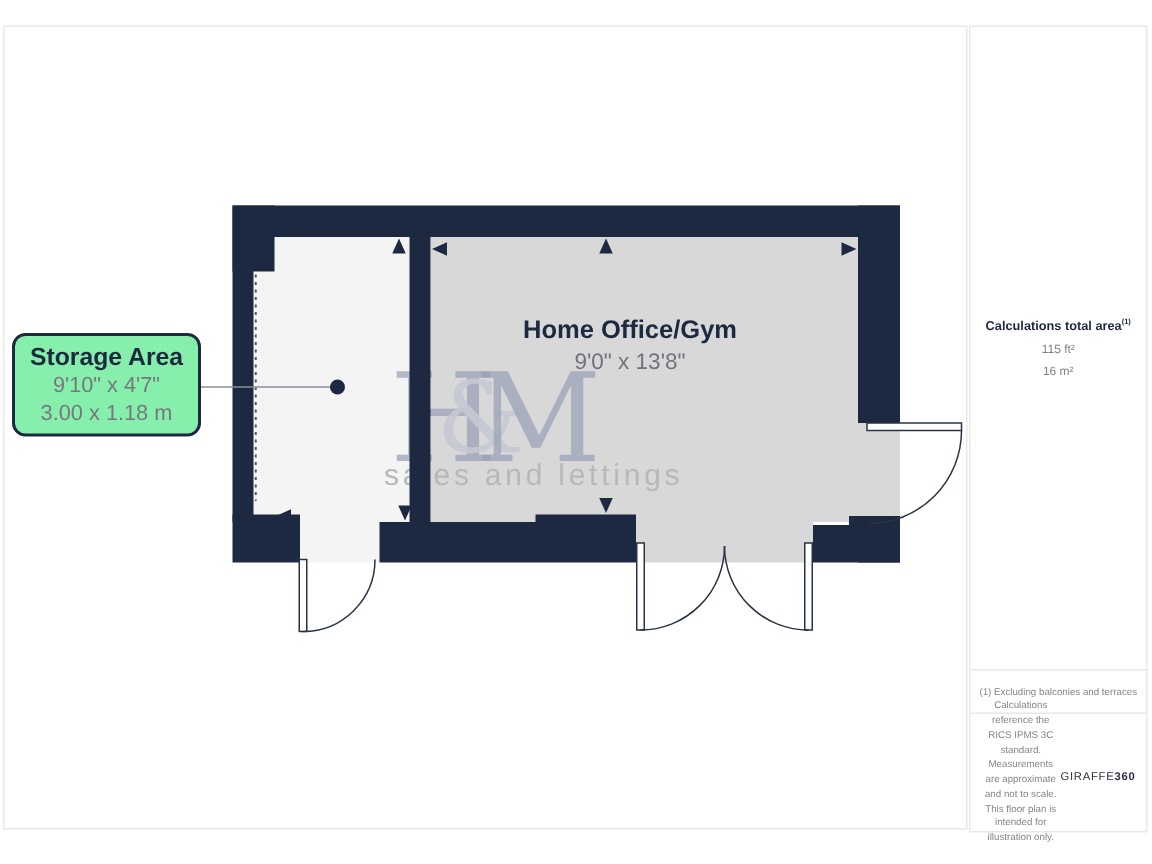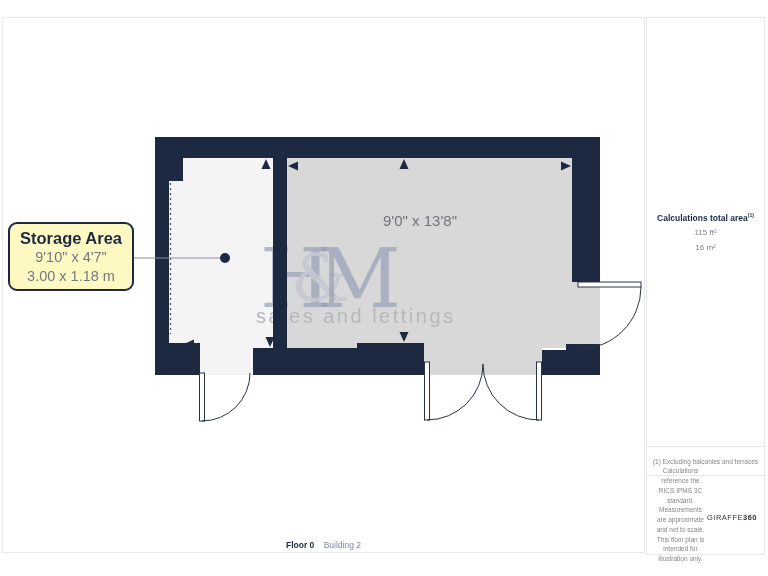--- a/index.html
+++ b/index.html
@@ -19,21 +19,21 @@
                     text-align:center;font-size:6.5px;line-height:1.5;color:#83868c;padding:4px 7px;}
   .area-title{font-size:8.5px;font-weight:bold;color:#1d2940;}
   .area-title sup{font-size:5px;}
   .area-val{font-size:8px;color:#7c8088;margin-top:6px;}
   .brand-line{margin-top:5px;font-size:7.5px;color:#2a3240;letter-spacing:.5px;}
   .brand-line b{font-weight:bold;}
   
   .plan-svg{position:absolute;left:0;top:0;z-index:2;}
   
   .storage-callout{position:absolute;left:8px;top:222px;width:126px;height:69px;z-index:3;
-                   background:#fef9c3;border:2px solid #1d2940;border-radius:9px;box-sizing:border-box;
+                   background:#86efac;border:2px solid #1d2940;border-radius:9px;box-sizing:border-box;
                    display:flex;flex-direction:column;align-items:center;justify-content:center;text-align:center;}
   .callout-title{font-size:16.5px;font-weight:bold;color:#1d2940;line-height:20px;}
   .callout-dims{font-size:14.5px;color:#75797f;line-height:19px;}
   .office-label{position:absolute;left:320px;top:209px;width:200px;z-index:3;text-align:center;}
   .office-title{font-size:17px;font-weight:bold;color:#1d2940;line-height:21px;}
   .office-dims{font-size:15px;color:#6f747c;line-height:19px;margin-top:2px;}
   .footer-label{position:absolute;left:2px;top:540px;width:643px;z-index:3;text-align:center;font-size:8.5px;}
   .footer-floor{font-weight:bold;color:#1d2940;}
   .footer-building{color:#8089a2;margin-left:7px;}
 </style>
@@ -98,20 +98,21 @@
     <circle cx="225" cy="258" r="5" fill="#1d2940"></circle>
   </svg>
 
   <div class="storage-callout">
     <div class="callout-title">Storage Area</div>
     <div class="callout-dims">9'10" x 4'7"</div>
     <div class="callout-dims">3.00 x 1.18 m</div>
   </div>
 
   <div class="office-label">
+    <div class="office-title">Home Office/Gym</div>
     <div class="office-dims">9'0" x 13'8"</div>
   </div>
 
   <div class="panel-box panel-area">
     <div class="area-title">
       <span>Calculations total area</span><sup>(1)</sup>
     </div>
     <div class="area-val">115 ft²</div>
     <div class="area-val">16 m²</div>
   </div>
@@ -120,18 +121,14 @@
     <span>(1) Excluding balconies and terraces</span>
   </div>
 
   <div class="panel-box panel-disclaimer">
     <div>Calculations reference the RICS IPMS 3C standard. Measurements are approximate and not to scale. This floor plan is intended for illustration only.</div>
     <div class="brand-line">
       <span>GIRAFFE</span><b>360</b>
     </div>
   </div>
 
-  <div class="footer-label">
-    <span class="footer-floor">Floor 0</span>
-    <span class="footer-building">Building 2</span>
-  </div>
 
 </div>
 
 </body></html>

